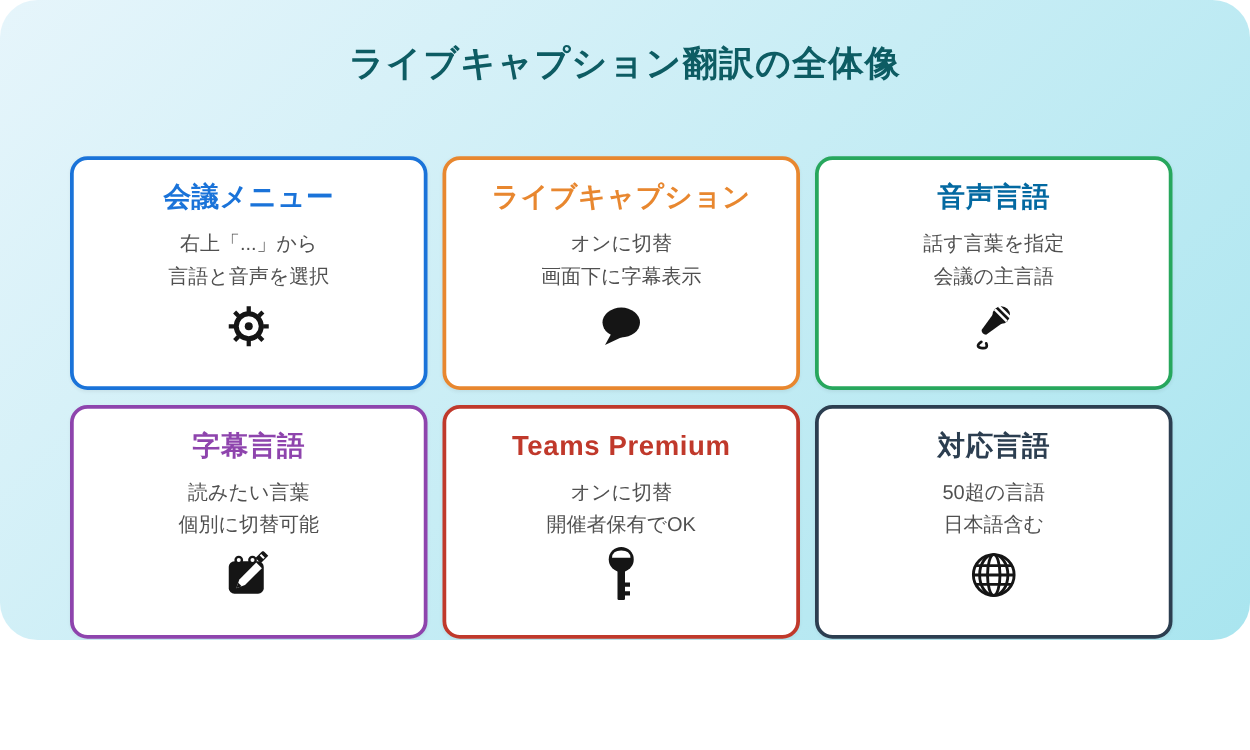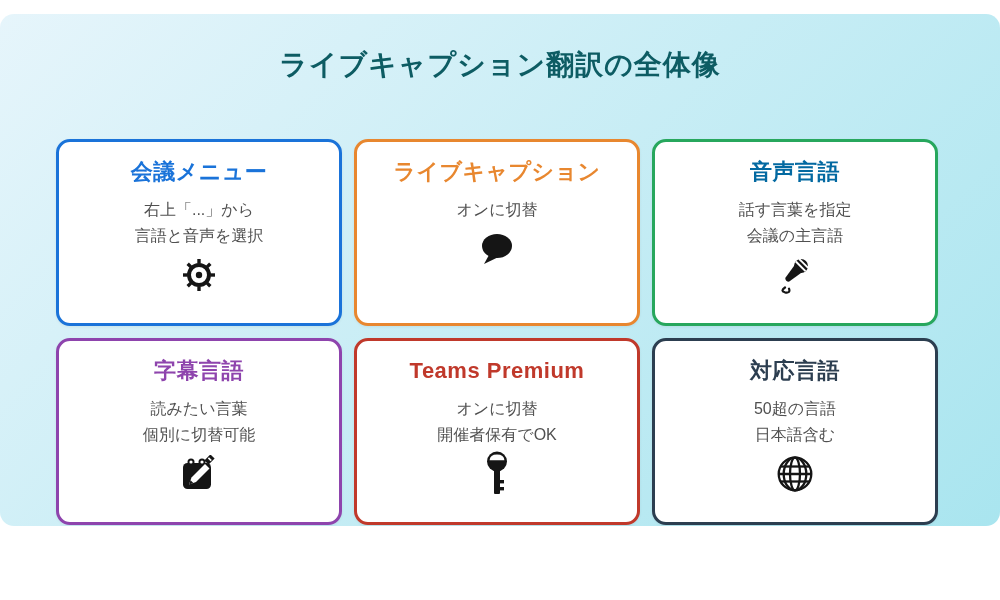--- a/index.html
+++ b/index.html
@@ -1,21 +1,20 @@
 <!DOCTYPE html>
 <html><head>
 <meta charset="utf-8">
 <style>
   html,body{margin:0;padding:0;background:#ffffff;}
   body{width:1000px;height:600px;font-family:"Liberation Sans","DejaVu Sans",sans-serif;}
   .panel{
     width:1000px;height:512px;box-sizing:border-box;
-    border-radius:14px;overflow:hidden;
+    border-radius:30px;overflow:hidden;
     background:linear-gradient(135deg,#e6f5fb 0%,#d2eef5 45%,#a9e5ef 100%);
-    margin-top:14px;
   }
   .page-title{
     margin:34px 0 0 0;text-align:center;
     font-size:28px;line-height:34px;font-weight:bold;
     color:#0d5c63;letter-spacing:1px;
   }
   .cards{
     display:grid;
     grid-template-columns:repeat(3,286px);
     column-gap:24px;row-gap:25px;
@@ -64,20 +63,21 @@
             <line x1="18" y1="2" x2="18" y2="6.5" transform="rotate(315 18 18)"></line>
           </g>
         </svg>
       </div>
     </div>
 
     <div class="card" style="border-color: rgb(232, 135, 47);">
       <div class="card-title" style="color: rgb(232, 135, 47);">ライブキャプション</div>
       <div class="card-body">
         <div>オンに切替</div>
+        <div>画面下に字幕表示</div>
       </div>
       <div class="card-icon">
         <svg width="38" height="34" viewBox="0 0 38 34" aria-hidden="true">
           <ellipse cx="19" cy="14" rx="15" ry="12" fill="#151515"></ellipse>
           <path d="M11 23 L6 32 L20 25.3 Z" fill="#151515"></path>
         </svg>
       </div>
     </div>
 
     <div class="card" style="border-color: rgb(39, 167, 93);">

